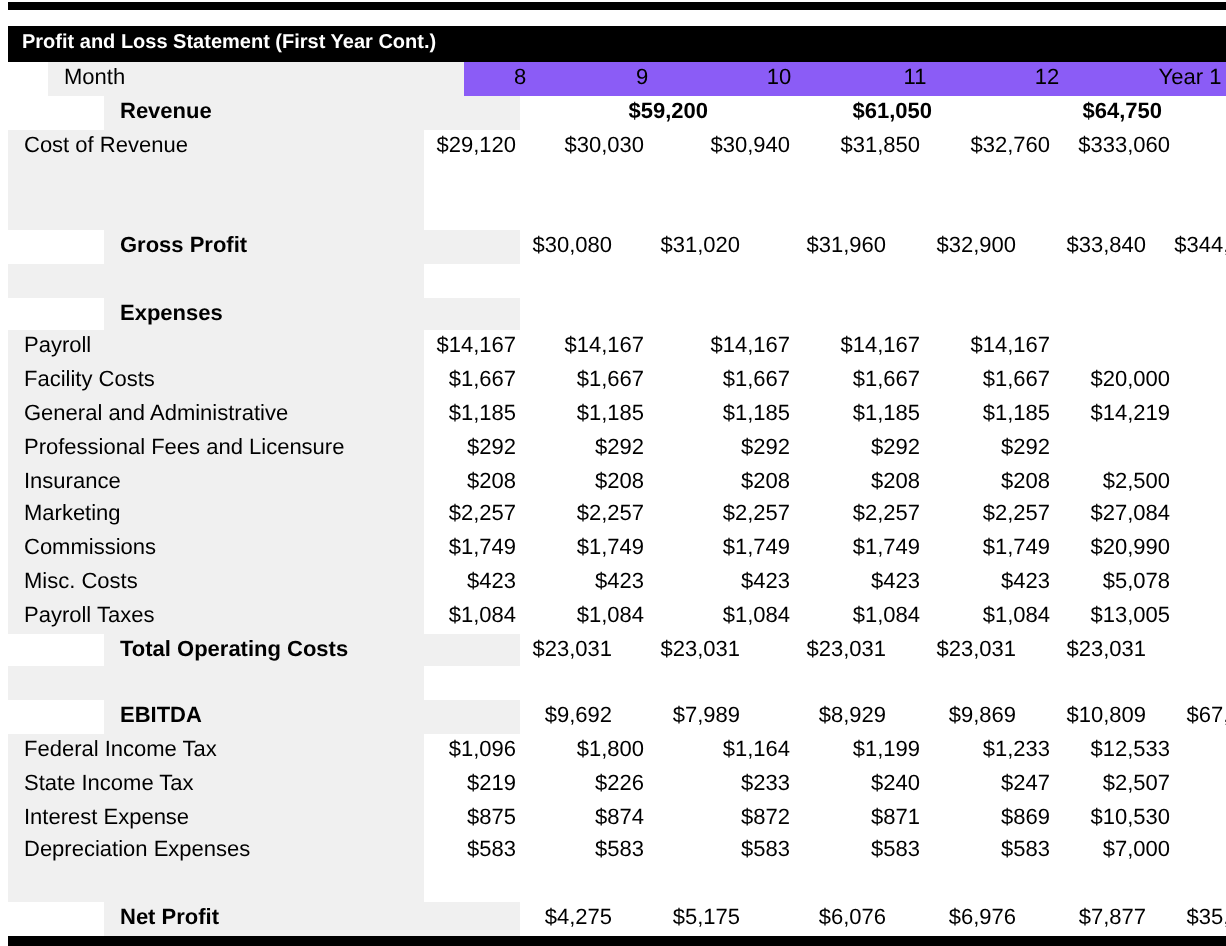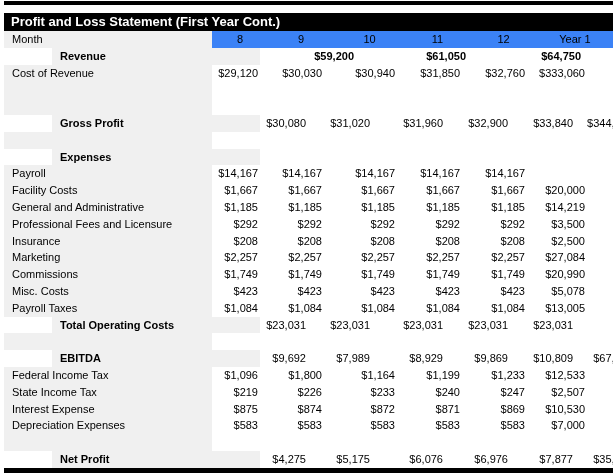--- a/index.html
+++ b/index.html
@@ -6,36 +6,36 @@
   body{
     width:613px;height:473px;background:#ffffff;overflow:hidden;
     font-family:"Liberation Sans", sans-serif;font-size:11px;color:#000;
     position:relative;
   }
   .sheet{position:absolute;left:4px;top:1px;width:609px;}
   .top-strip{height:4px;background:#000;}
   .gap{height:8px;background:#fff;}
   .title-bar{
     height:18px;line-height:18px;background:#000;color:#fff;
-    font-weight:bold;font-size:13px;padding-left:7px;
+    font-weight:bold;font-size:10px;padding-left:7px;
     white-space:nowrap;overflow:hidden;
   }
   .row{display:flex;height:16.8px;line-height:16.8px;white-space:nowrap;}
   .cell-label{
     width:208px;min-width:208px;background:#f0f0f0;
     padding-left:8px;box-sizing:border-box;overflow:hidden;
   }
   .cell{box-sizing:border-box;text-align:right;overflow:hidden;}
   .c0{width:56px;min-width:56px;padding-right:10px;}
   .c1{width:66px;min-width:66px;padding-right:12px;}
   .c2{width:71px;min-width:71px;padding-right:10px;}
   .c3{width:65px;min-width:65px;padding-right:10px;}
   .c4{width:67px;min-width:67px;padding-right:12px;}
   .c5{width:76px;min-width:76px;padding-right:28px;}
-  .header-row{background:#3b82f6;}
+  .header-row{background:#8b5cf6;margin-left:20px;}
   .header-row .cell{text-align:center;padding-right:0;}
   .bold{font-weight:bold;margin-left:48px;}
   .bottom-strip{height:5px;background:#000;}
 </style>
 </head>
 <body>
 
 <div class="sheet">
   <div class="top-strip"></div>
   <div class="gap"></div>
@@ -142,21 +142,20 @@
         <div class="cell c4">$1,185</div>
         <div class="cell c5">$14,219</div>
       </div>
       <div class="row">
         <div class="cell-label">Professional Fees and Licensure</div>
         <div class="cell c0">$292</div>
         <div class="cell c1">$292</div>
         <div class="cell c2">$292</div>
         <div class="cell c3">$292</div>
         <div class="cell c4">$292</div>
-        <div class="cell c5">$3,500</div>
       </div>
       <div class="row">
         <div class="cell-label">Insurance</div>
         <div class="cell c0">$208</div>
         <div class="cell c1">$208</div>
         <div class="cell c2">$208</div>
         <div class="cell c3">$208</div>
         <div class="cell c4">$208</div>
         <div class="cell c5">$2,500</div>
       </div>

